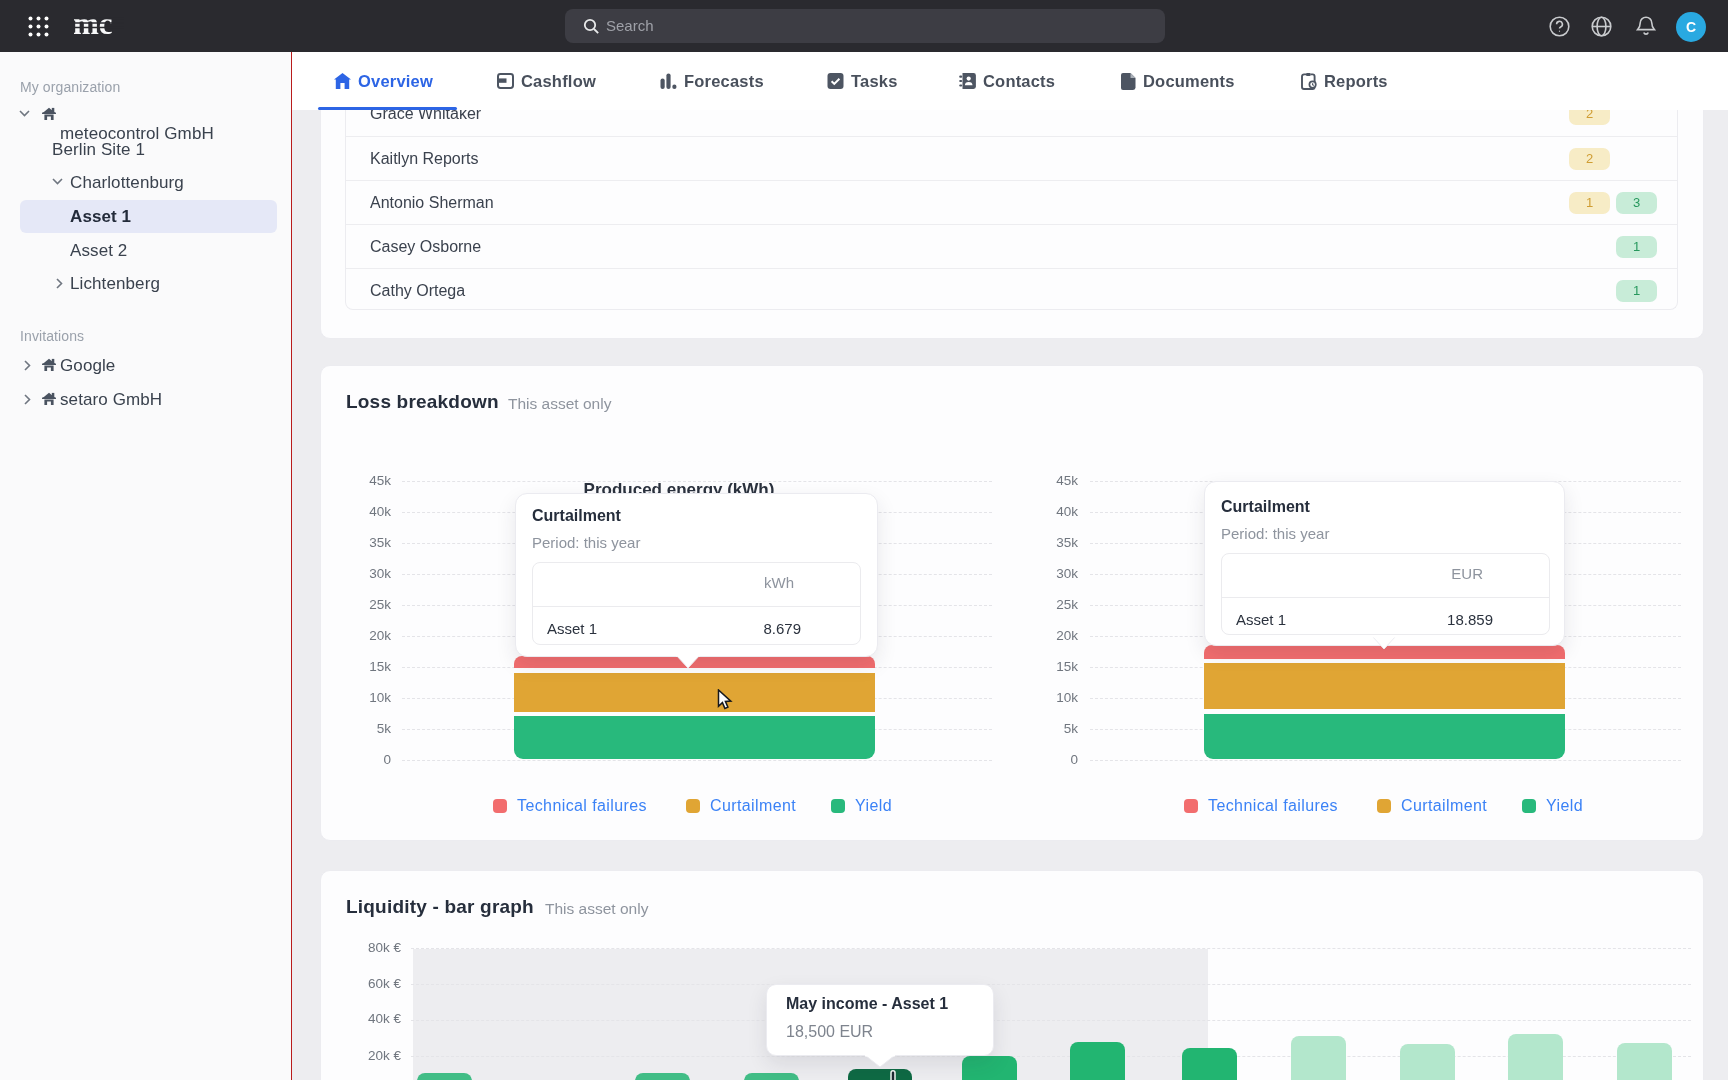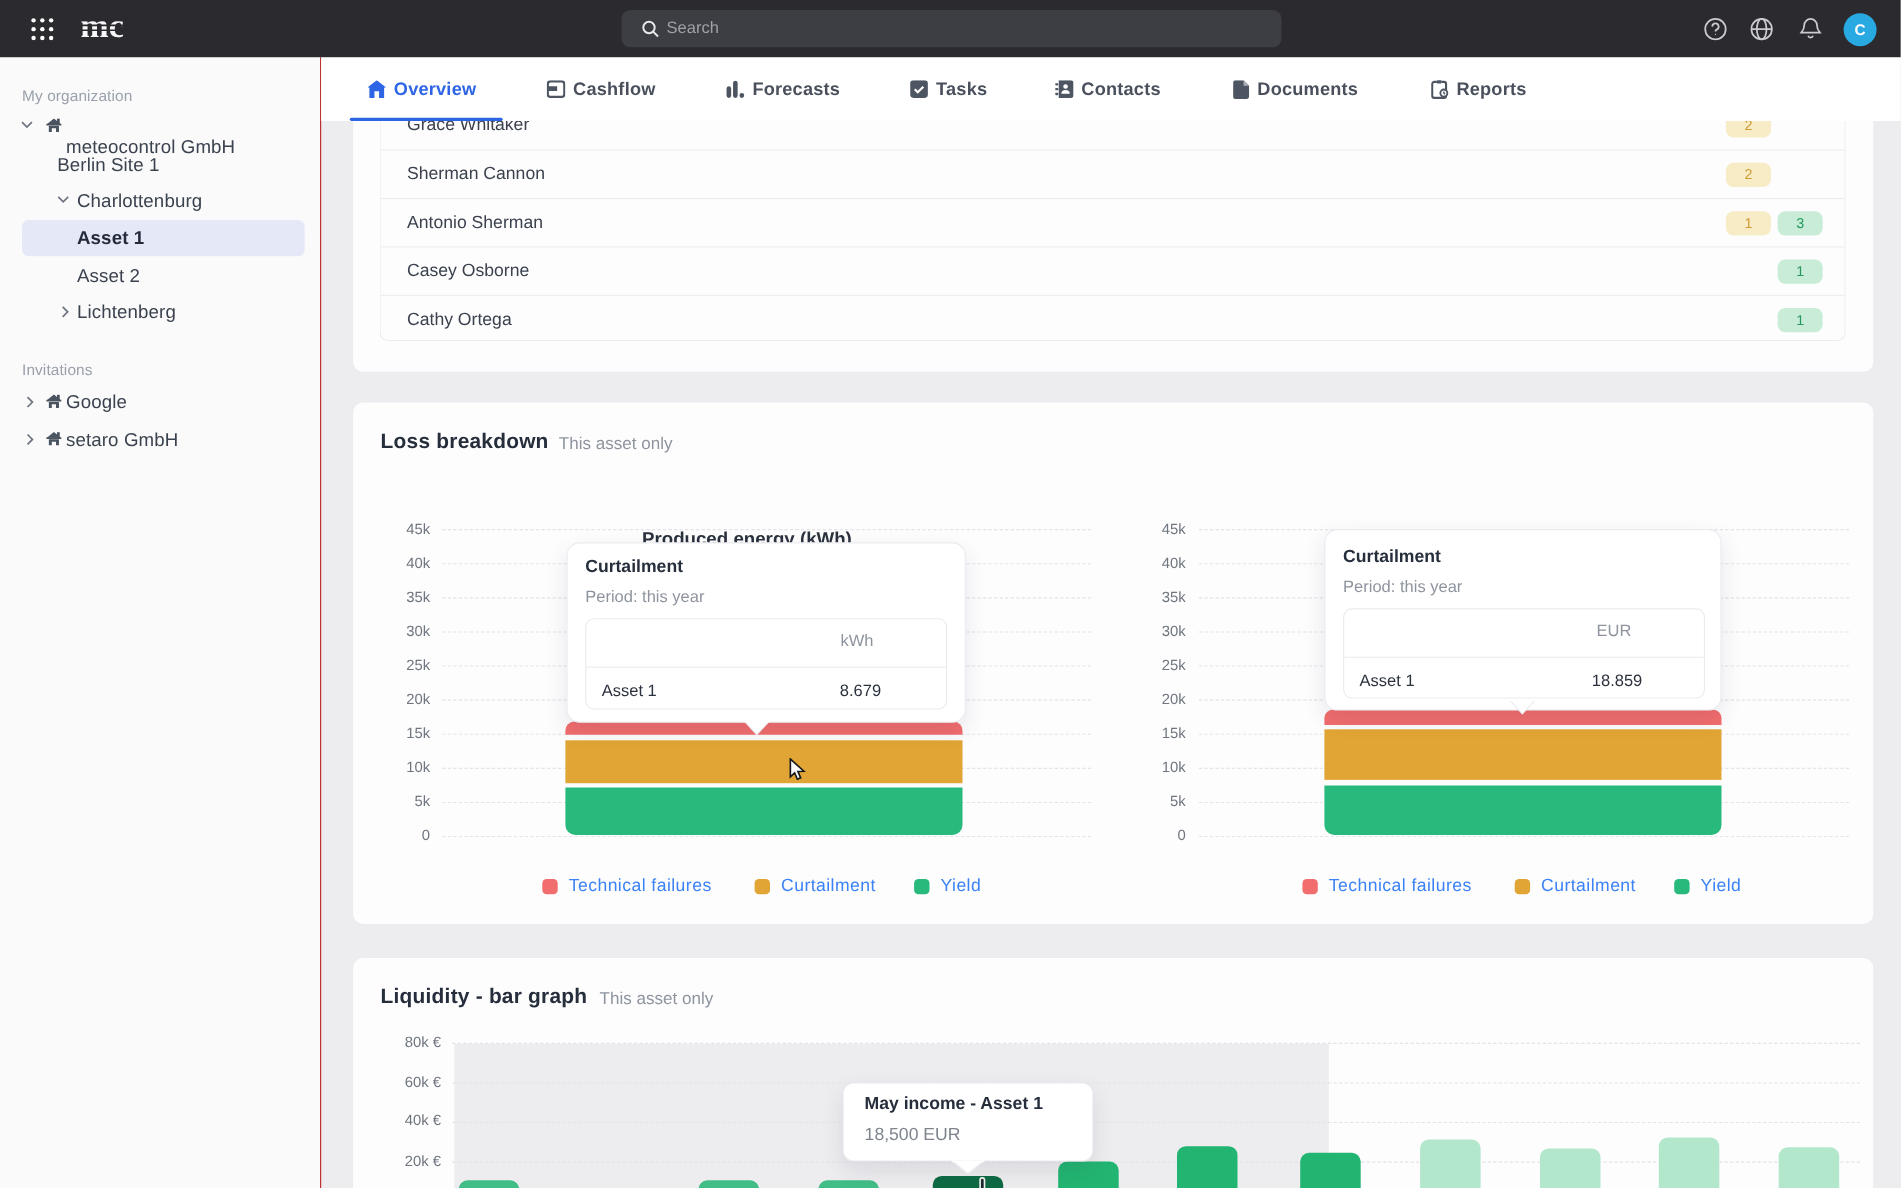--- a/index.html
+++ b/index.html
@@ -165,21 +165,21 @@
   <div class="side-item" style="left:60px; top:338px;">setaro GmbH</div>
 </div>
 
 <div class="card" id="card1">
   <div id="innertable">
     <div class="trow" style="top:0px; border-top:none;">
         <div class="name">Grace Whitaker</div>
         <div class="badge y" style="right:67px;">2</div>
       </div>
     <div class="trow" style="top:44px;">
-        <div class="name">Sherman Cannon</div>
+        <div class="name">Kaitlyn Reports</div>
         <div class="badge y" style="right:67px;">2</div>
       </div>
     <div class="trow" style="top:88px;">
         <div class="name">Antonio Sherman</div>
         <div class="badge y" style="right:67px;">1</div>
         <div class="badge g" style="right:20px;">3</div>
       </div>
     <div class="trow" style="top:132px;">
         <div class="name">Casey Osborne</div>
         <div class="badge g" style="right:20px;">1</div>

